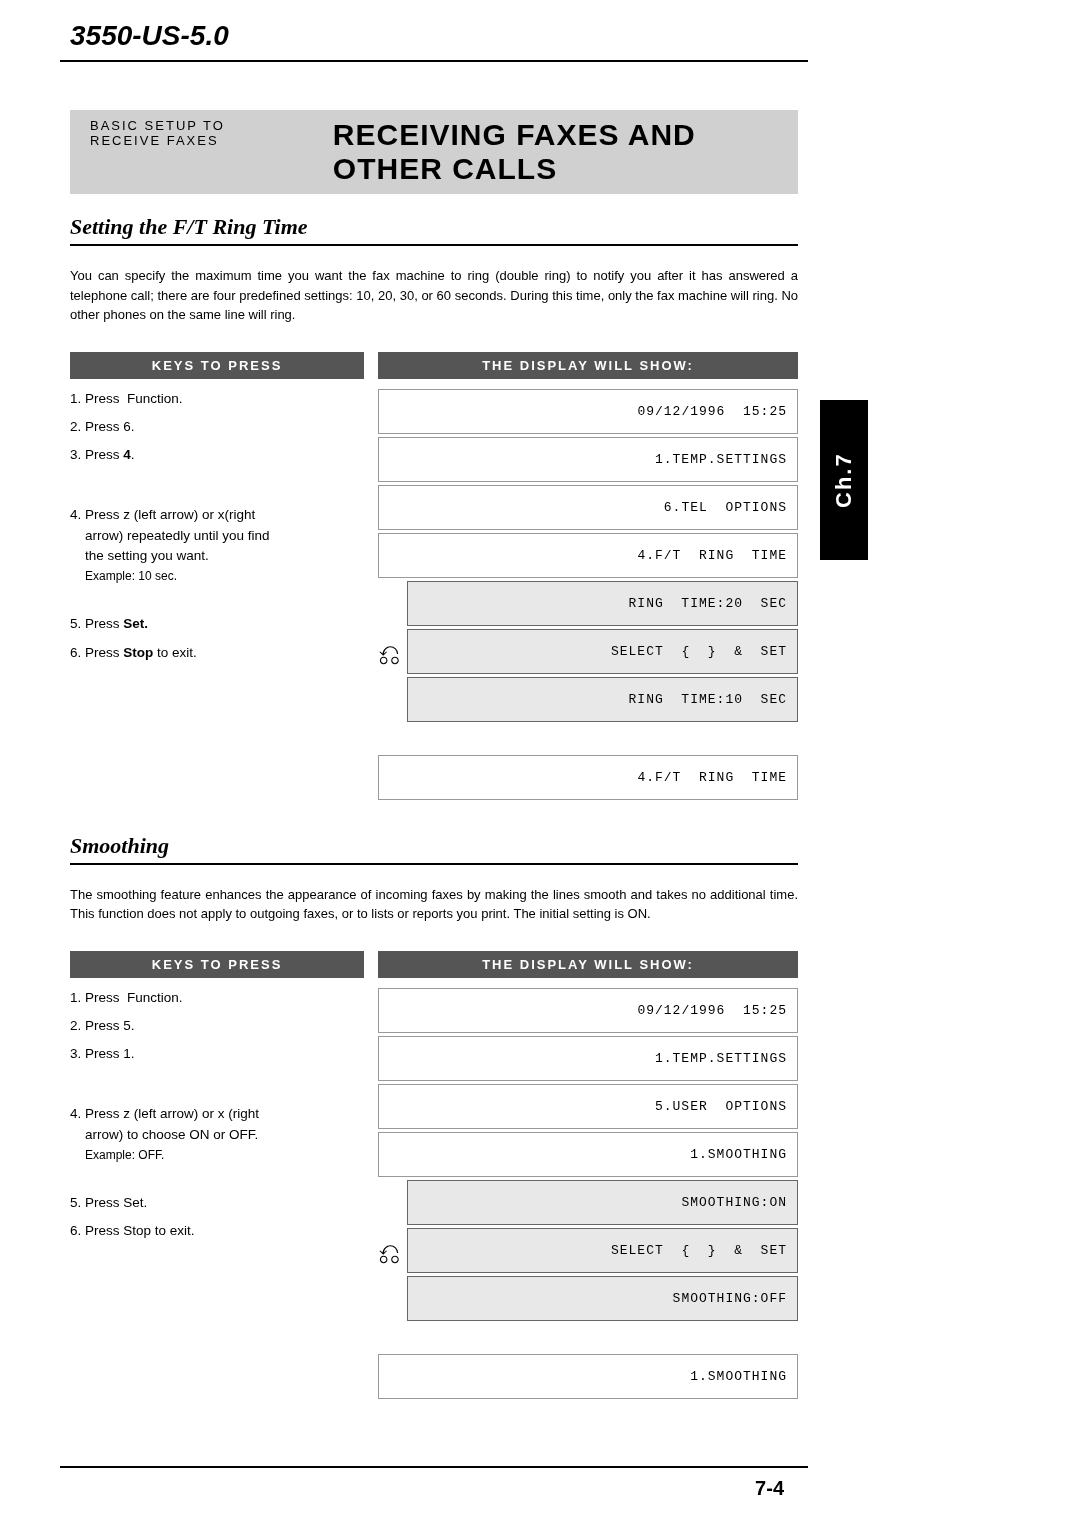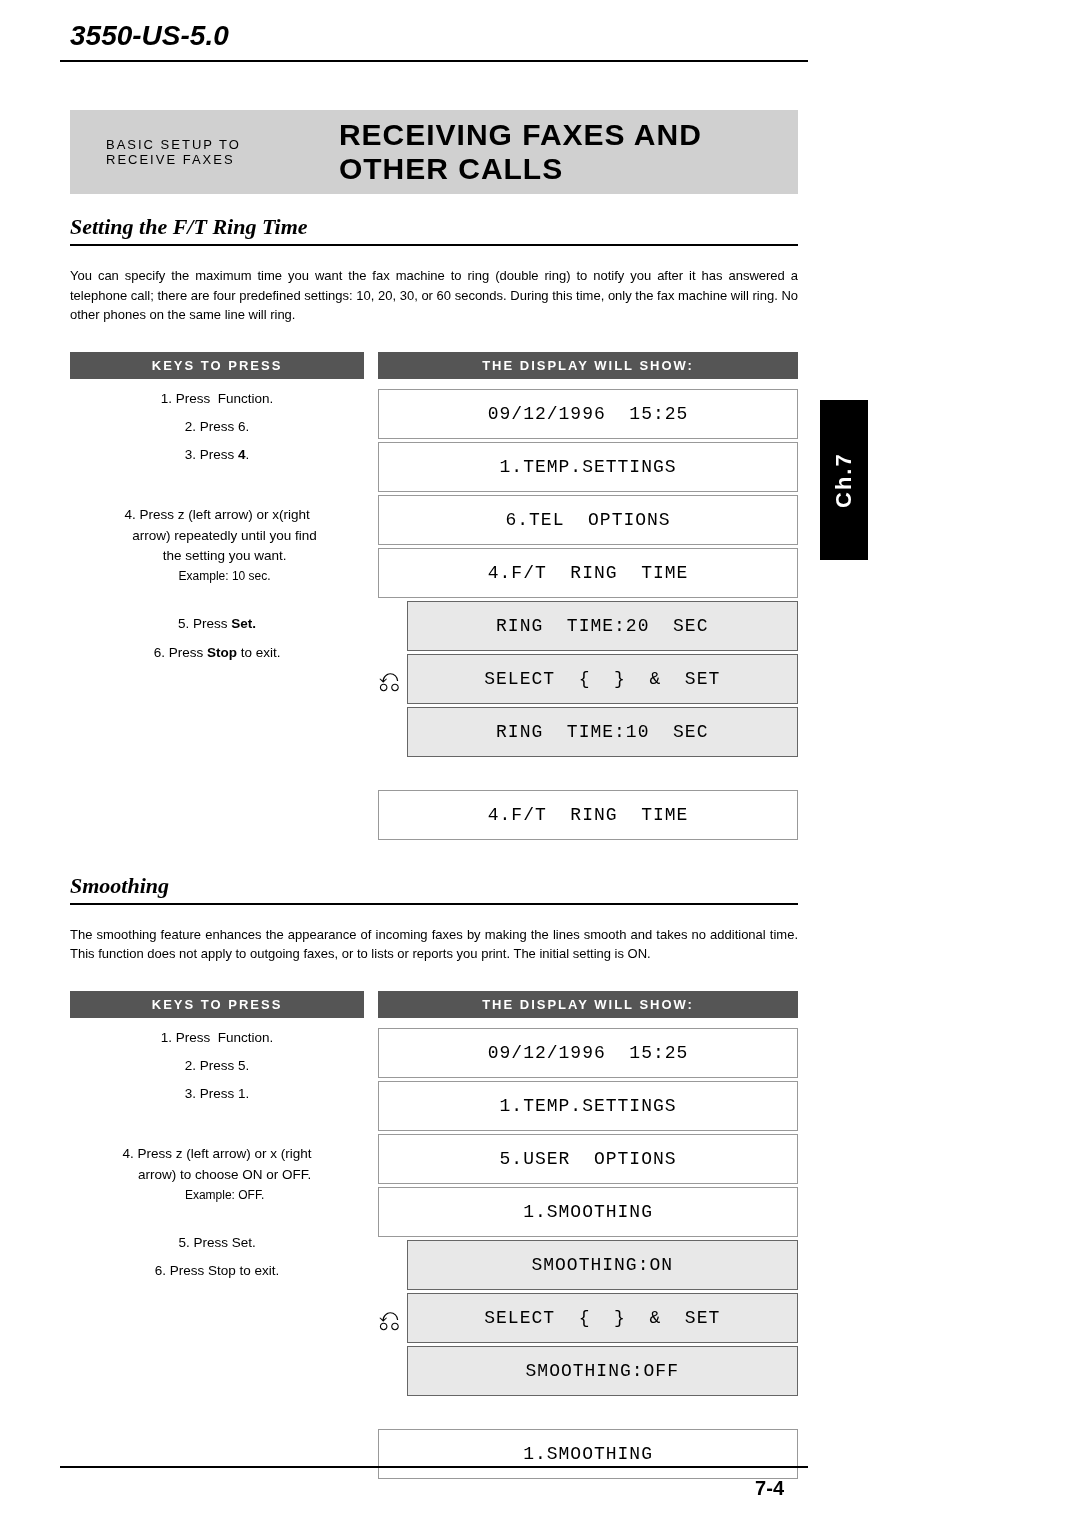--- a/index.html
+++ b/index.html
@@ -72,24 +72,24 @@
     .main-content {
       position: absolute;
       top: 70px;
       left: 70px;
       right: 70px;
     }
 
     
     .section-title-bar {
       background: #d0d0d0;
-      padding: 8px 36px;
+      padding: 8px 20px;
       margin-bottom: 20px;
       display: flex;
-      align-items: center;
+      align-items: flex-start;
       gap: 42px;
     }
 
     .small-title {
       font-size: 13px;
       font-family: Arial, sans-serif;
       letter-spacing: 2px;
       text-transform: uppercase;
       color: #000;
     }
@@ -159,33 +159,32 @@
       list-style: none;
       padding: 0;
       margin: 0;
     }
 
     .steps-list li {
       font-size: 13.5px;
       font-family: Arial, sans-serif;
       margin-bottom: 8px;
       line-height: 1.5;
-      text-align: center;
     }
 
     
     .display-box {
       font-family: 'Courier New', Courier, monospace;
-      font-size: 18px;
+      font-size: 13px;
       border: 1px solid #999;
       padding: 14px 10px;
       margin-bottom: 3px;
       background: #fff;
       letter-spacing: 1px;
-      text-align: center;
+      text-align: right;
     }
 
     .display-box.highlighted {
       background: #e8e8e8;
       border: 1px solid #666;
     }
 
     
     .bottom-border {
       position: absolute;

